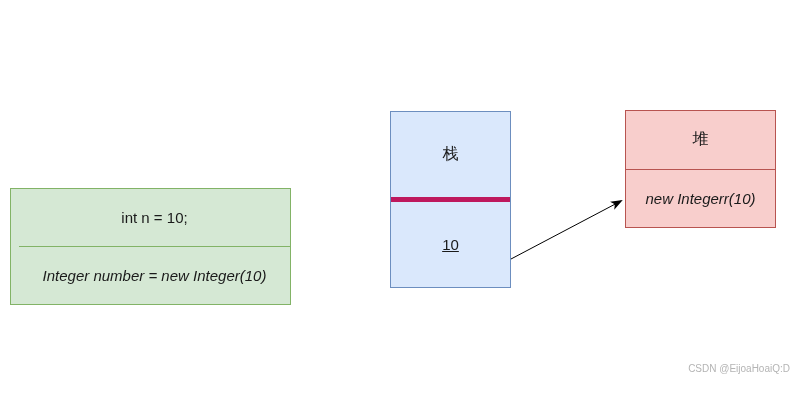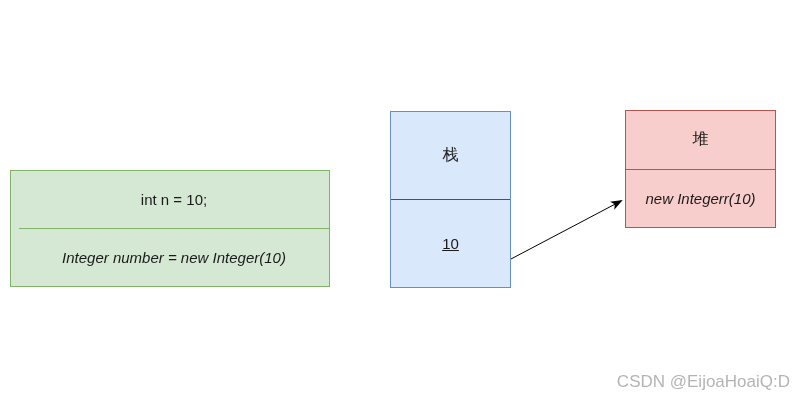--- a/index.html
+++ b/index.html
@@ -24,33 +24,33 @@
     color: #1a1a1a;
   }
   .box .cell {
     flex: 1 1 0;
     display: flex;
     align-items: center;
     justify-content: center;
     white-space: nowrap;
   }
   .box-green {
-    left: 10px; top: 170px; width: 320px; height: 117px;
+    left: 10px; top: 188px; width: 281px; height: 117px;
     background: #d5e8d4;
     border: 1px solid #82b366;
     padding-left: 8px;
   }
   .box-green .cell + .cell { border-top: 1px solid #82b366; font-style: italic; }
 
   .box-blue {
     left: 390px; top: 111px; width: 121px; height: 177px;
     background: #dae8fc;
     border: 1px solid #6c8ebf;
   }
-  .box-blue .cell + .cell { border-top: 1px solid #be185d; text-decoration: underline; }
+  .box-blue .cell + .cell { border-top: 5px solid #be185d; text-decoration: underline; }
 
   .box-red {
     left: 625px; top: 110px; width: 151px; height: 118px;
     background: #f8cecc;
     border: 1px solid #b85450;
   }
   .box-red .cell + .cell { border-top: 1px solid #b85450; font-style: italic; }
 
   .cell-cjk { font-size: 16px; }
 
@@ -58,22 +58,22 @@
     position: absolute;
     left: 0; top: 0;
     width: 800px;
     height: 400px;
     pointer-events: none;
   }
 
   .watermark {
     position: absolute;
     right: 10px;
-    bottom: 8px;
-    font-size: 17px;
+    bottom: 26px;
+    font-size: 10px;
     color: #b4b4b4;
     white-space: nowrap;
   }
 </style>
 </head>
 <body>
 
 <div class="canvas">
 
   <div class="box box-green">

